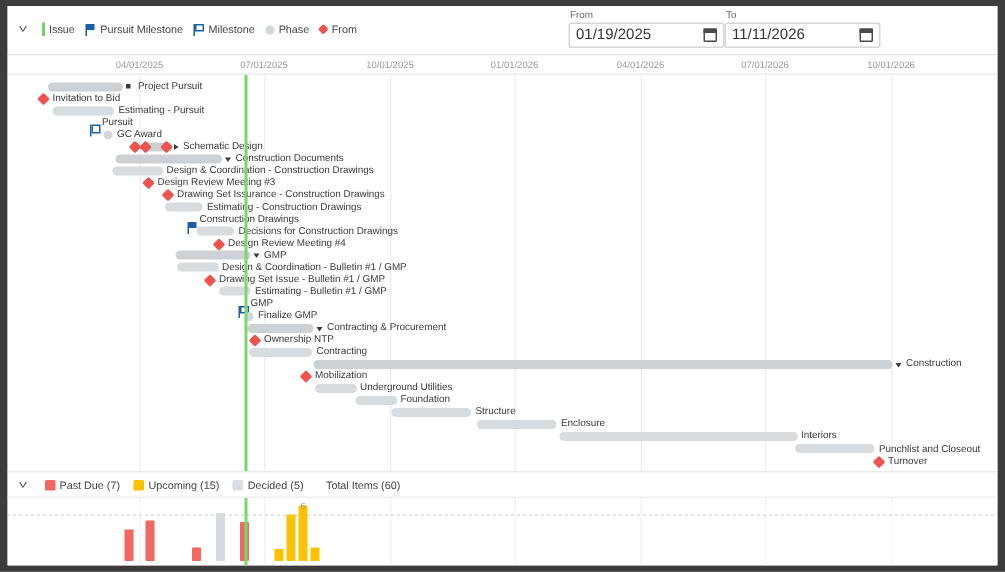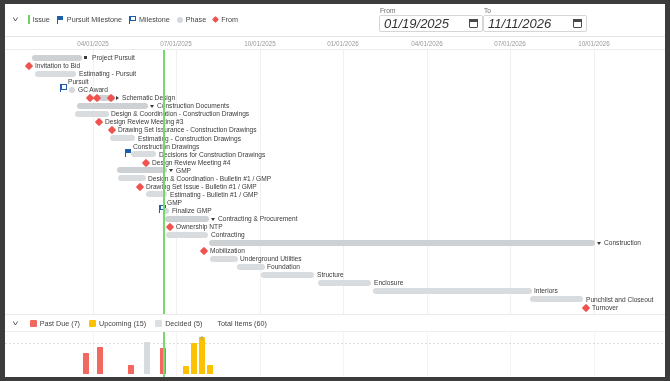--- a/index.html
+++ b/index.html
@@ -63,21 +63,21 @@
   }
   .diamond.sm { width:5px; height:5px; }
 
   .field-group { position: absolute; top: 3px; display: flex; flex-direction: column; }
   .field-label { font-size: 6.6px; color: #6b6b6b; margin-bottom: 1px; margin-left:1px;}
   .field-box {
     height: 17px; border: 1px solid #d6d6d6; border-radius: 2px;
     display: flex; align-items: center; justify-content: space-between;
     padding: 0 4px; background: #fff;
   }
-  .field-box span.val { font-size: 13px; color: #333; font-style: italic; }
+  .field-box span.val { font-size: 10px; color: #333; }
   .cal-ico { width: 9px; height: 9px; position: relative; }
   .cal-ico::before{
     content:""; position:absolute; inset:0; border:1.1px solid #4a4a4a; border-radius:1px;
   }
   .cal-ico::after{
     content:""; position:absolute; left:0; top:0; right:0; height:2.6px; background:#4a4a4a;
   }
   .caret { width:0;height:0;border-left:3.2px solid transparent;border-right:3.2px solid transparent;border-top:4px solid #555; }
 
   

